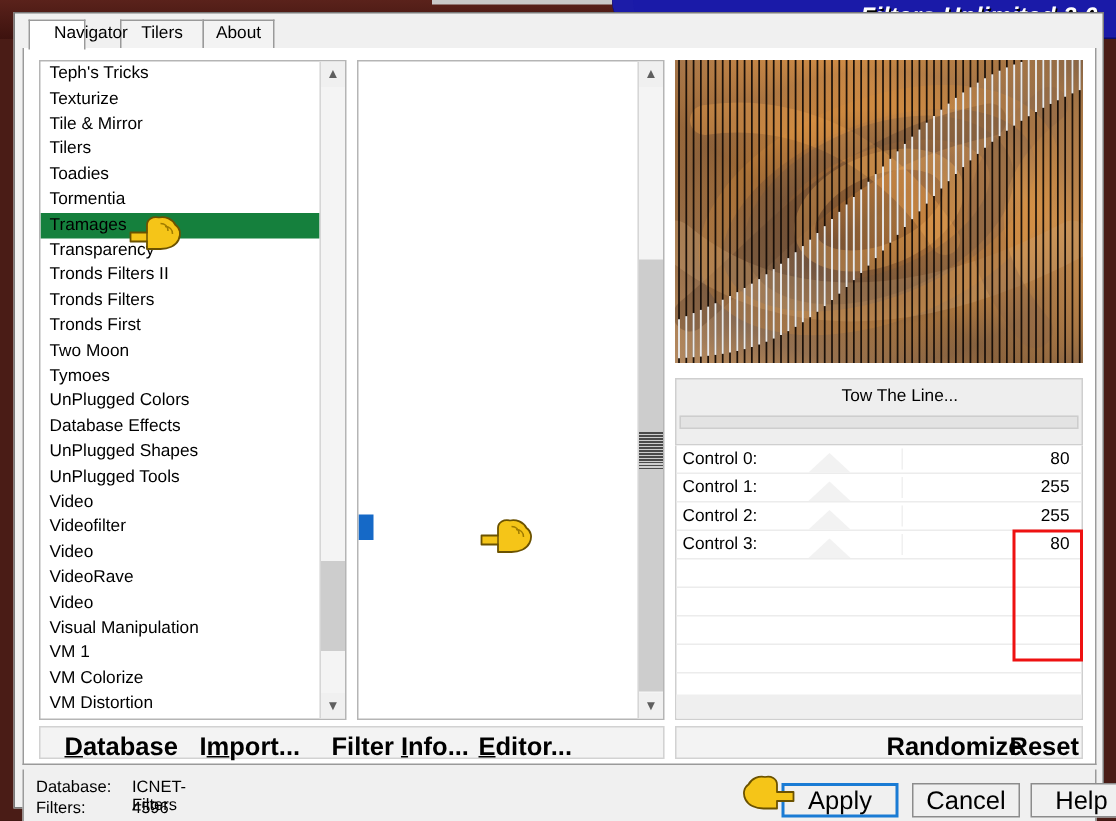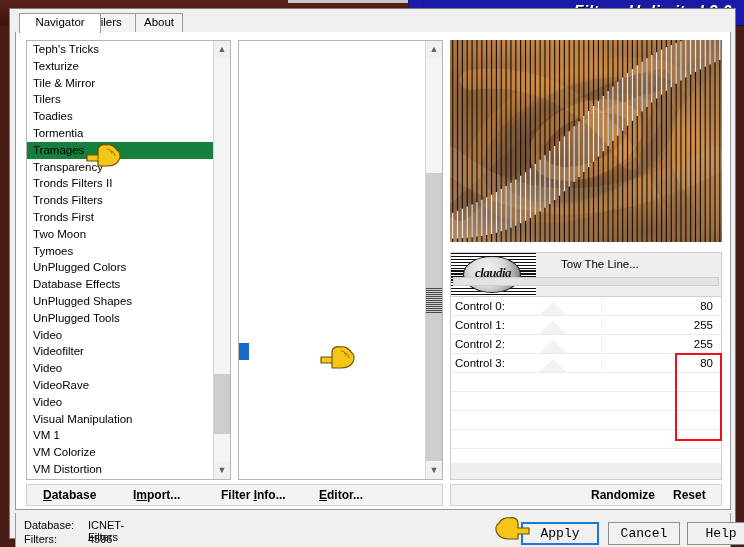--- a/index.html
+++ b/index.html
@@ -183,40 +183,40 @@
   
   .menubar{
     position:absolute;left:10px;top:452px;width:417px;height:22px;
     background:#f3f3f3;border:1px solid #d2d2d2;box-sizing:border-box;
   }
   .menubar2{
     position:absolute;left:434px;top:452px;width:272px;height:22px;
     background:#f3f3f3;border:1px solid #d2d2d2;box-sizing:border-box;
   }
   .mi{
-    position:absolute;top:3px;font-size:12px;color:#000;font-weight:bold;
+    position:absolute;top:3px;font-size:17px;color:#000;font-weight:bold;
   }
   .mi u{text-decoration:underline;}
   
   .footer{
     position:absolute;left:5px;top:504px;width:716px;height:41px;
     background:#f0f0f0;border:1px solid #9a9a9a;
     border-top:none;box-sizing:border-box;
   }
   .stat{
     position:absolute;left:8px;font-size:11px;color:#000;
     font-family:"Liberation Sans",sans-serif;
   }
   .stat .k{position:absolute;left:0;width:62px;}
   .stat .v{position:absolute;left:64px;}
   .btn{
     position:absolute;top:9px;height:23px;
     background:#f0f0f0;border:1px solid #8c8c8c;box-sizing:border-box;
-    font-size:13px;color:#000;text-align:center;line-height:21px;
-    font-family:Liberation Mono, monospace;
+    font-size:17px;color:#000;text-align:center;line-height:21px;
+    font-family:Liberation Sans, sans-serif;
   }
   .btn.focus{
     border:2px solid #1a7bd4;
     line-height:19px;
   }
   
   .hand{position:absolute;width:38px;height:26px;z-index:40;}
   .hand svg{display:block;}
 </style>
 </head>
@@ -228,21 +228,21 @@
     <div class="title-hl"></div>
     <div class="title-blue">
       <div class="title-blue2"></div>
       <div class="title-text">Filters Unlimited 2.0</div>
     </div>
   </div>
 
   <div class="frame">
 
     <div class="tabstrip">
-      <div class="tab sel" id="tab0" style="left: 4px; width: 82px;">
+      <div class="tab sel" id="tab0" style="left: 4px; width: 38px; padding-left: 16px;">
         <span>Navigator</span>
       </div>
       <div class="tab un" id="tab1" style="left: 65px; width: 56px;">
         <span>Tilers</span>
       </div>
       <div class="tab un" id="tab2" style="left: 120px; width: 48px;">
         <span>About</span>
       </div>
     </div>
 
@@ -522,24 +522,20 @@
                 <line x1="260.10" y1="0.00" x2="260.10" y2="24.50" stroke="#fdfdfd" stroke-width="1.3" stroke-opacity="0.92"></line>
                 <line x1="264.96" y1="0" x2="264.96" y2="202" stroke="#140c06" stroke-width="1.15" stroke-opacity="0.95"></line>
                 <line x1="264.96" y1="0.00" x2="264.96" y2="22.25" stroke="#fdfdfd" stroke-width="1.3" stroke-opacity="0.92"></line>
                 <line x1="269.81" y1="0" x2="269.81" y2="202" stroke="#140c06" stroke-width="1.15" stroke-opacity="0.95"></line>
                 <line x1="269.81" y1="0.00" x2="269.81" y2="20.09" stroke="#fdfdfd" stroke-width="1.3" stroke-opacity="0.92"></line>
               </g>
           </svg>
         </div>
 
         <div class="fhead">
-          <div class="logo">
-            <div class="logo-globe"></div>
-            <div class="logo-word">claudia</div>
-          </div>
           <div class="fhead-title">Tow The Line...</div>
           <div class="fhead-bar"></div>
         </div>
 
         <div class="ctrls" id="ctrl-rows">
             <div class="crow">
               <span class="cname">Control 0:</span>
               <span class="ctri"></span>
               <span class="ctick"></span>
               <span class="cval">80</span>

